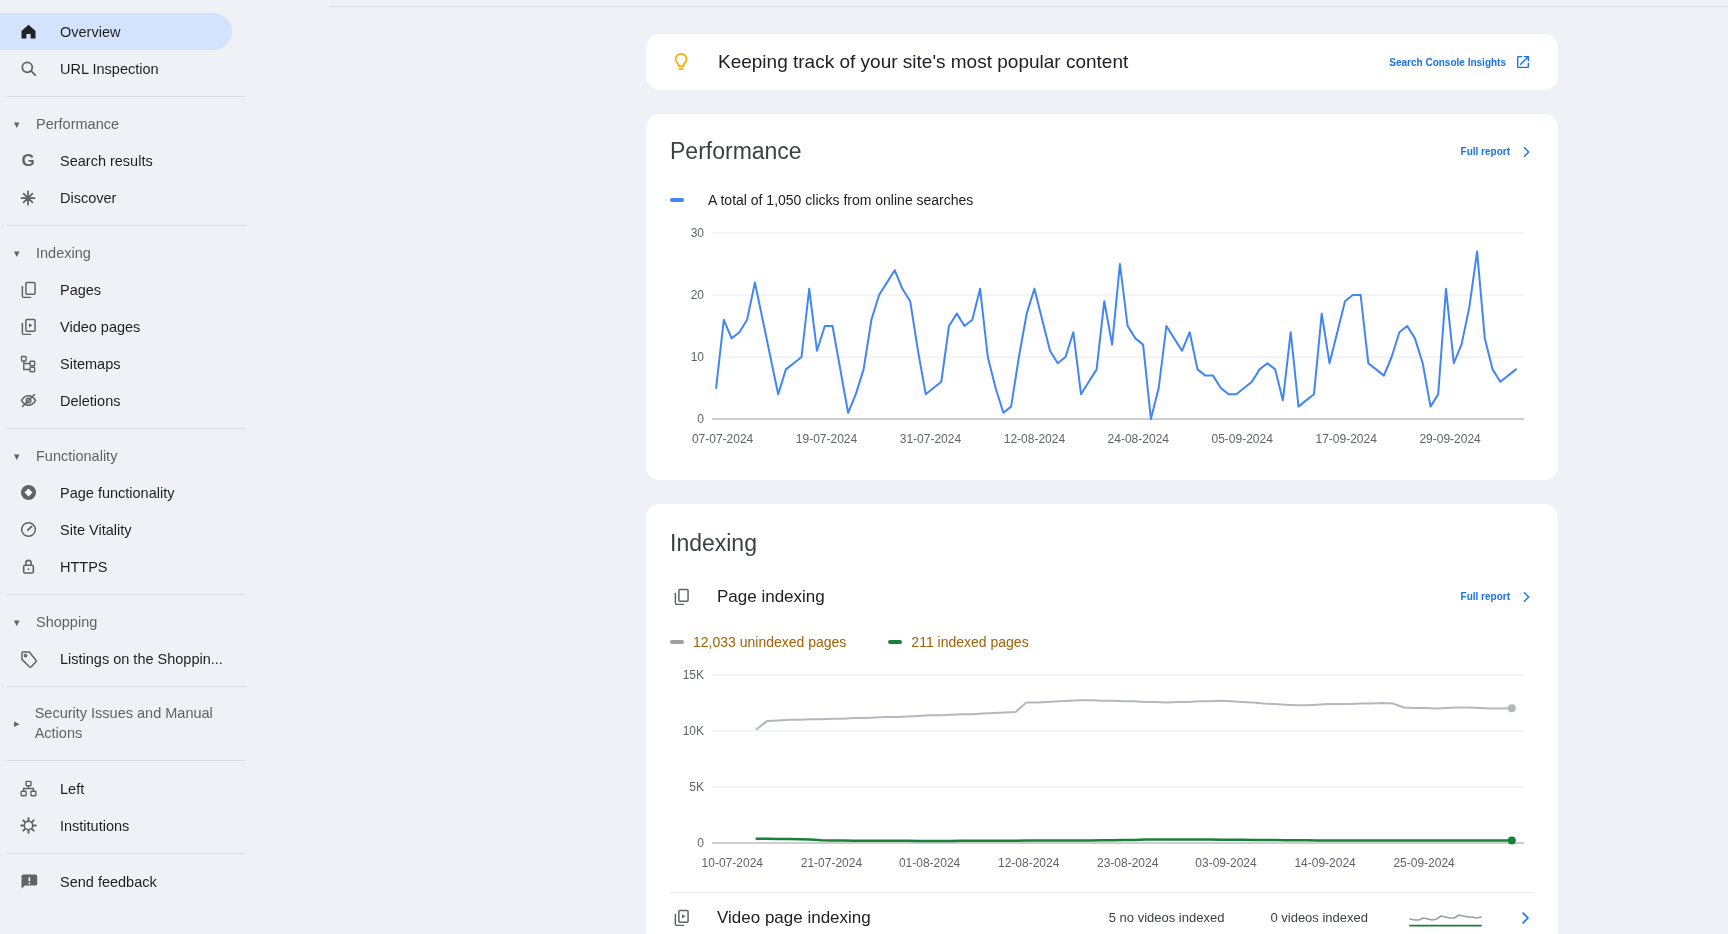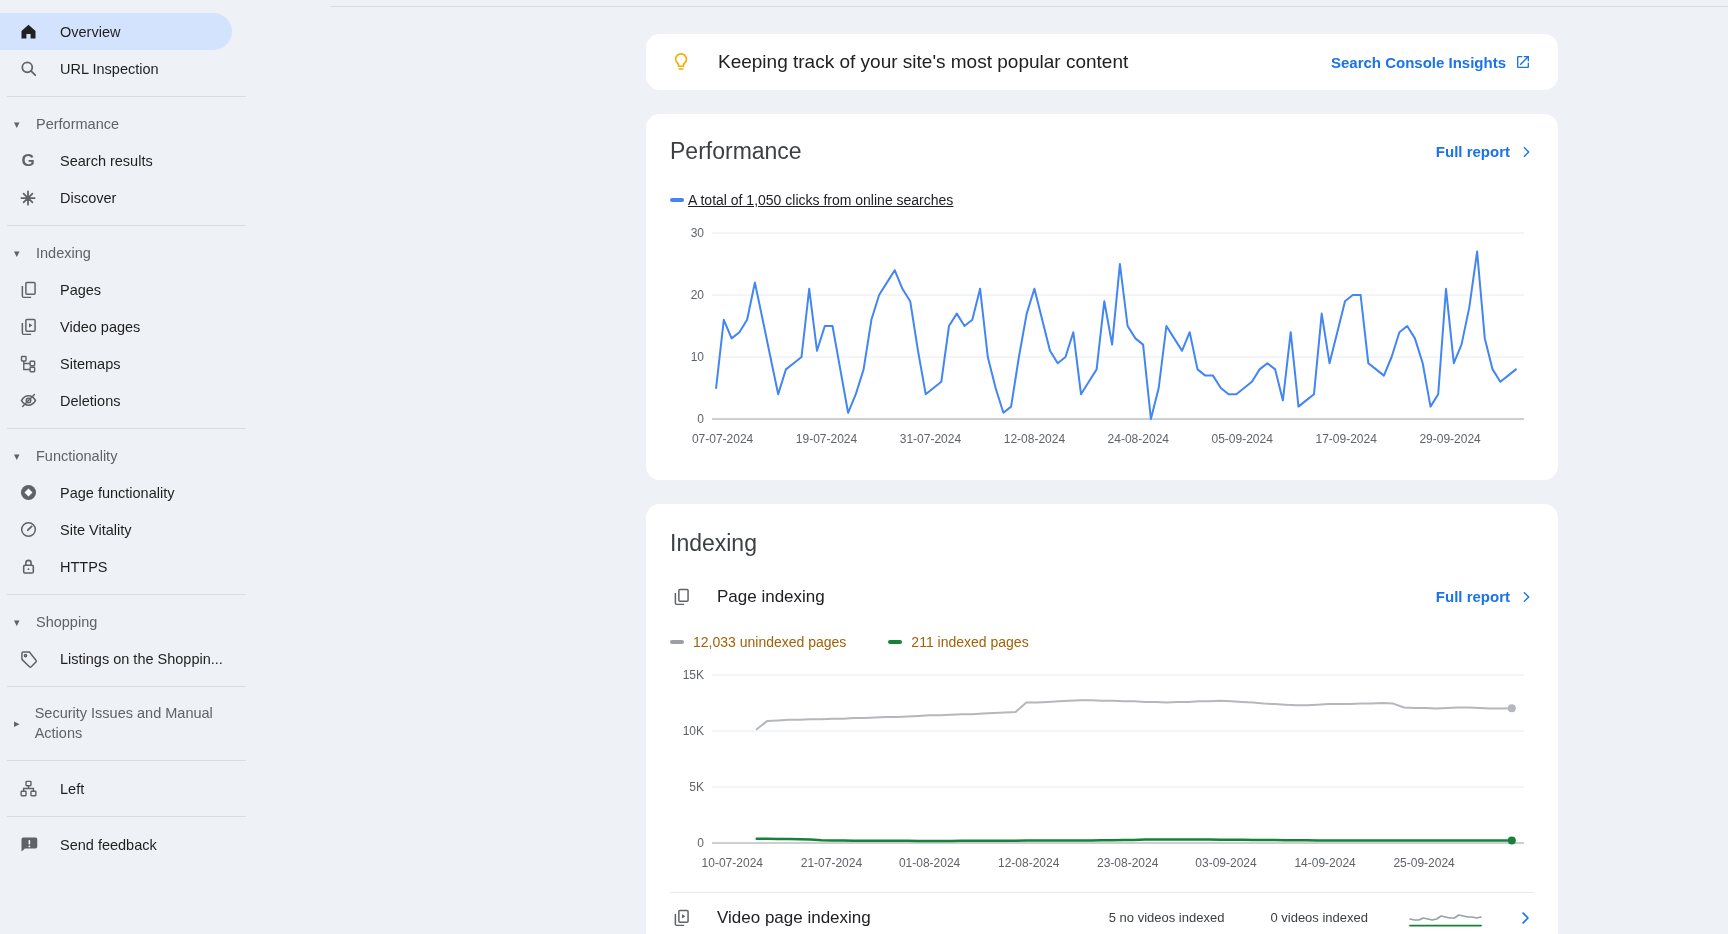--- a/index.html
+++ b/index.html
@@ -29,26 +29,26 @@
   .s-divider{border-top:1px solid #dadce0;margin:9px 0 9px 7px;width:239px;}
 
   
   .main{flex:1;position:relative;}
   .top-divider{position:absolute;top:6px;left:74px;right:0;height:1px;background:#dadce0;}
   .content{position:absolute;left:390px;top:0;width:912px;}
   .card{background:#ffffff;border-radius:14px;}
 
   .banner{margin-top:34px;height:56px;display:flex;align-items:center;padding:0 26px 0 24px;box-sizing:border-box;gap:26px;}
   .banner-text{font-size:19px;color:#202124;flex:1;}
-  .link{display:flex;align-items:center;gap:8px;color:#1a73e8;font-size:15px;font-weight:bold;cursor:pointer;text-decoration:none;white-space:nowrap;}
+  .link{display:flex;align-items:center;gap:8px;color:#1a73e8;font-size:10px;font-weight:bold;cursor:pointer;text-decoration:none;white-space:nowrap;}
 
   .perf-card{margin-top:24px;height:366px;padding:24px 24px 0;box-sizing:border-box;}
   .card-head{display:flex;justify-content:space-between;align-items:center;}
   .card-title{font-size:23px;font-weight:400;color:#3c4043;margin:0;line-height:1.2;}
-  .legend{display:flex;align-items:center;gap:4px;margin-top:26px;font-size:14px;color:#202124;text-decoration:underline;}
+  .legend{display:flex;align-items:center;gap:24px;margin-top:26px;font-size:14px;color:#202124;}
   .legend-group{display:flex;align-items:center;gap:42px;margin-top:26px;}
   .legend-entry{display:flex;align-items:center;gap:9px;font-size:14px;color:#a16207;}
   .dash{width:14px;height:4px;border-radius:2px;flex:none;}
   svg.chart{display:block;margin-top:12px;}
   svg .tick{font-size:12px;fill:#5f6368;}
 
   .index-card{margin-top:24px;height:560px;padding:26px 24px 0;box-sizing:border-box;}
   .subrow{display:flex;align-items:center;margin-top:28px;}
   .subrow .row-label{font-size:17px;color:#202124;margin-left:25px;}
   .subrow .s-icon{width:22px;}
@@ -220,20 +220,33 @@
           <svg width="21" height="21" viewBox="0 0 24 24">
             <g stroke="#5f6368" stroke-width="1.6" fill="none">
               <rect x="9.2" y="3.8" width="5.6" height="5" rx=".8"></rect>
               <rect x="3.6" y="15.2" width="5.6" height="5" rx=".8"></rect>
               <rect x="14.8" y="15.2" width="5.6" height="5" rx=".8"></rect>
               <path d="M12 8.8v3.2M6.4 15.2V12h11.2v3.2"></path>
             </g>
           </svg>
         </span>
         <span class="s-label">Left</span>
+      </div>
+      <div class="s-item">
+        <span class="s-icon">
+          <svg width="21" height="21" viewBox="0 0 24 24">
+            <g stroke="#5f6368" fill="none">
+              <circle cx="12" cy="12" r="4.8" stroke-width="1.7"></circle>
+              <g stroke-width="2.3" stroke-linecap="round">
+                <path d="M20.3 12h-2.8M12 20.3v-2.8M3.7 12h2.8M12 3.7v2.8M17.9 17.9l-2-2M6.1 17.9l2-2M6.1 6.1l2 2M17.9 6.1l-2 2"></path>
+              </g>
+            </g>
+          </svg>
+        </span>
+        <span class="s-label">Institutions</span>
       </div>
       <div class="s-divider"></div>
       <div class="s-item">
         <span class="s-icon">
           <svg width="21" height="21" viewBox="0 0 24 24">
             <g fill="#5f6368">
               <path d="M20 4H6a2 2 0 0 0-2 2v14l4-3.4h12a2 2 0 0 0 2-2V6a2 2 0 0 0-2-2z"></path>
               <rect x="12.1" y="6.8" width="1.8" height="5.2" rx=".9" fill="#fff"></rect>
               <circle cx="13" cy="14.2" r="1" fill="#fff"></circle>
             </g>

